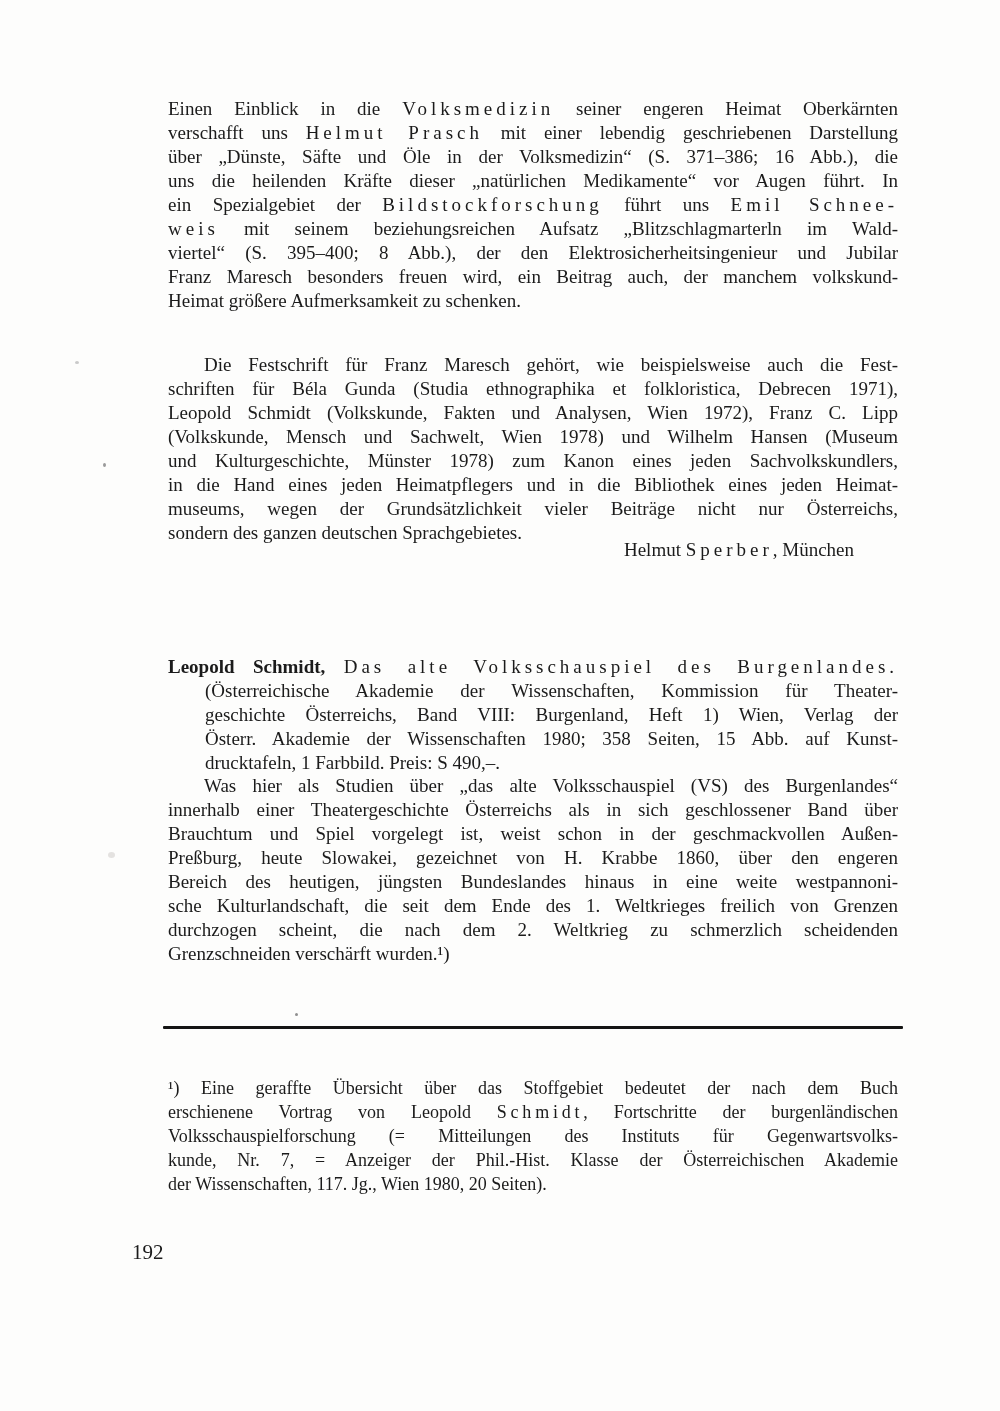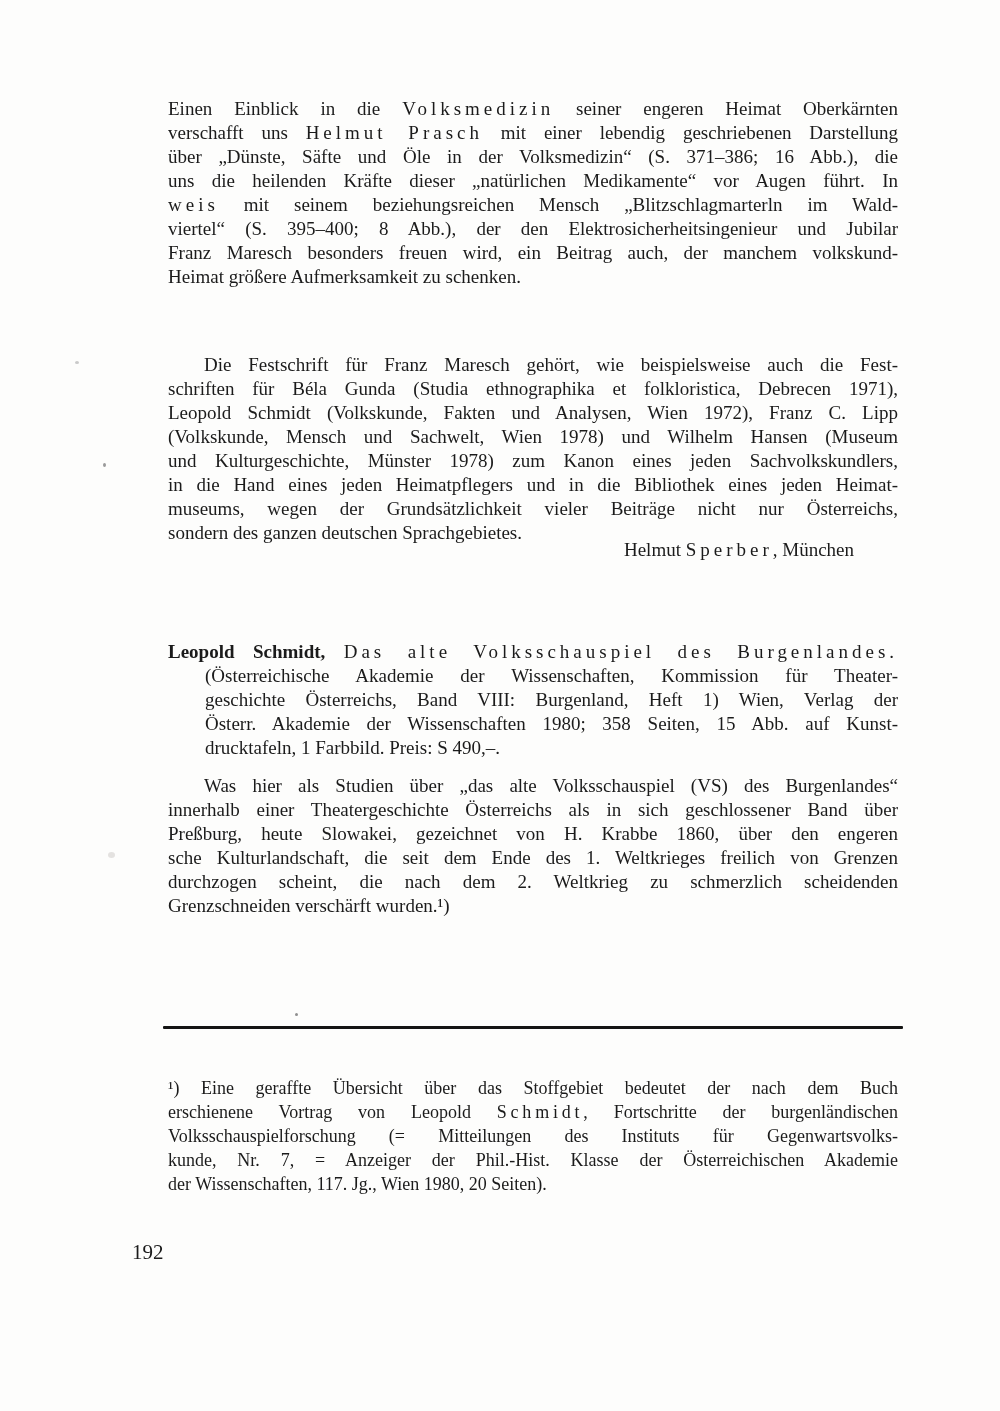--- a/index.html
+++ b/index.html
@@ -48,21 +48,21 @@
   }
   .p1 { top: 97px; }
   .p2 { top: 341px; margin-top: 12px; }
   .signature { top: 538px; }
   .signature .line {
     text-align: left;
     text-align-last: right;
     padding-right: 44px;
     height: 24px;
   }
-  .biblio { top: 640px; }
+  .biblio { top: 655px; }
   .p3 { top: 774px; }
   .footnote { top: 1076px; font-size: 18px; }
   .sperr { letter-spacing: 0.21em; }
   .bold { font-weight: bold; }
   .rule {
     position: absolute;
     left: -5px;
     top: 1026px;
     width: 740px;
     height: 3px;
@@ -89,21 +89,22 @@
 <body>
 
 <div class="page">
   <div class="textblock">
 
     <section class="para p1">
         <div class="line first"><span>Einen Einblick in die </span><span class="sperr">Volksmedizin</span><span> seiner engeren Heimat Oberkärnten</span></div>
         <div class="line"><span>verschafft uns </span><span class="sperr">Helmut Prasch</span><span> mit einer lebendig geschriebenen Darstellung</span></div>
         <div class="line"><span>über „Dünste, Säfte und Öle in der Volksmedizin“ (S. 371–386; 16 Abb.), die</span></div>
         <div class="line"><span>uns die heilenden Kräfte dieser „natürlichen Medikamente“ vor Augen führt. In</span></div>
-        <div class="line"><span class="sperr">weis</span><span> mit seinem beziehungsreichen Mensch „Blitzschlagmarterln im Wald-</span></div>
+        <div class="line"><span>ein Spezialgebiet der </span><span class="sperr">Bildstockforschung</span><span> führt uns </span><span class="sperr">Emil Schnee-</span></div>
+        <div class="line"><span class="sperr">weis</span><span> mit seinem beziehungsreichen Aufsatz „Blitzschlagmarterln im Wald-</span></div>
         <div class="line"><span>viertel“ (S. 395–400; 8 Abb.), der den Elektrosicherheitsingenieur und Jubilar</span></div>
         <div class="line"><span>Franz Maresch besonders freuen wird, ein Beitrag auch, der manchem volkskund-</span></div>
         <div class="line last"><span>Heimat größere Aufmerksamkeit zu schenken.</span></div>
       </section>
 
     <section class="para p2 indent-first">
         <div class="line first"><span>Die Festschrift für Franz Maresch gehört, wie beispielsweise auch die Fest-</span></div>
         <div class="line"><span>schriften für Béla Gunda (Studia ethnographika et folkloristica, Debrecen 1971),</span></div>
         <div class="line"><span>Leopold Schmidt (Volkskunde, Fakten und Analysen, Wien 1972), Franz C. Lipp</span></div>
         <div class="line"><span>(Volkskunde, Mensch und Sachwelt, Wien 1978) und Wilhelm Hansen (Museum</span></div>
@@ -121,21 +122,23 @@
         <div class="line first"><span class="bold">Leopold Schmidt,</span><span> </span><span class="sperr">Das alte Volksschauspiel des Burgenlandes.</span></div>
         <div class="line"><span>(Österreichische Akademie der Wissenschaften, Kommission für Theater-</span></div>
         <div class="line"><span>geschichte Österreichs, Band VIII: Burgenland, Heft 1) Wien, Verlag der</span></div>
         <div class="line"><span>Österr. Akademie der Wissenschaften 1980; 358 Seiten, 15 Abb. auf Kunst-</span></div>
         <div class="line last"><span>drucktafeln, 1 Farbbild. Preis: S 490,–.</span></div>
       </section>
 
     <section class="para p3 indent-first">
         <div class="line first"><span>Was hier als Studien über „das alte Volksschauspiel (VS) des Burgenlandes“</span></div>
         <div class="line"><span>innerhalb einer Theatergeschichte Österreichs als in sich geschlossener Band über</span></div>
+        <div class="line"><span>Brauchtum und Spiel vorgelegt ist, weist schon in der geschmackvollen Außen-</span></div>
         <div class="line"><span>Preßburg, heute Slowakei, gezeichnet von H. Krabbe 1860, über den engeren</span></div>
+        <div class="line"><span>Bereich des heutigen, jüngsten Bundeslandes hinaus in eine weite westpannoni-</span></div>
         <div class="line"><span>sche Kulturlandschaft, die seit dem Ende des 1. Weltkrieges freilich von Grenzen</span></div>
         <div class="line"><span>durchzogen scheint, die nach dem 2. Weltkrieg zu schmerzlich scheidenden</span></div>
         <div class="line last"><span>Grenzschneiden verschärft wurden.¹)</span></div>
       </section>
 
     <div class="rule"></div>
 
     <section class="para footnote">
         <div class="line first"><span>¹) Eine geraffte Übersicht über das Stoffgebiet bedeutet der nach dem Buch</span></div>
         <div class="line"><span>erschienene Vortrag von Leopold </span><span class="sperr">Schmidt</span><span>, Fortschritte der burgenländischen</span></div>

